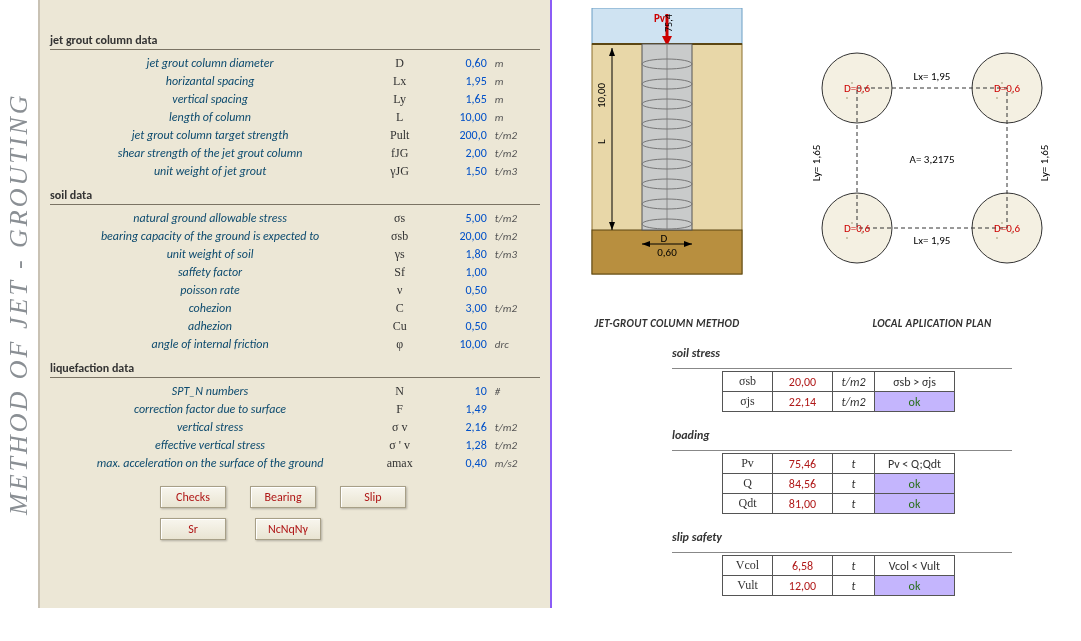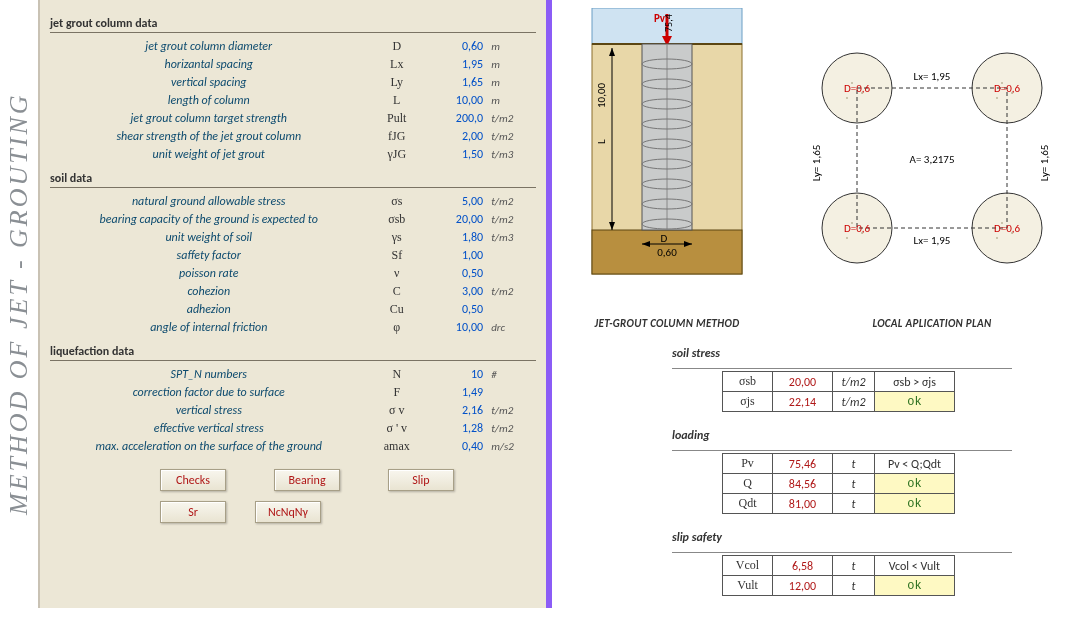--- a/index.html
+++ b/index.html
@@ -20,22 +20,22 @@
     letter-spacing: 3px;
     color: #8a8f94;
     font-family: "Times New Roman", serif;
     padding: 18px 4px;
     text-align: center;
     border-left: 2px solid #c9c2b4;
   }
   .left-panel {
     width: 512px;
     background: #ece7d6;
-    padding: 8px 10px 12px 10px;
-    border-right: 6px solid #8b5cf6;
+    padding: 25px 10px 12px 10px;
+    border-right: 2px solid #8b5cf6;
   }
   .right-panel {
     flex: 1;
     background: #fff;
     padding: 8px 12px 12px 20px;
   }
   .section-title {
     font-weight: bold;
     border-bottom: 1px solid #7a7364;
     margin: 8px 0 4px 0;
@@ -49,21 +49,21 @@
   table.data td {
     padding: 1px 4px;
     vertical-align: middle;
     height: 18px;
   }
   .lbl { text-align: center; font-style: italic; width: 260px; color: #0c4a6e; }
   .sym { text-align: center; width: 48px; font-family: "Times New Roman", serif; }
   .val { text-align: right; width: 50px; color: #0050c8; }
   .unit { text-align: left; width: 40px; font-style: italic; color: #555; font-size: 11px;}
 
-  .btn-row { margin-top: 14px; display: flex; gap: 48px; padding-left: 110px; }
+  .btn-row { margin-top: 14px; display: flex; gap: 24px; padding-left: 110px; }
   .btn-row2 { margin-top: 10px; display: flex; gap: 29px; padding-left: 110px; }
   .btn {
     display: inline-block;
     min-width: 66px;
     padding: 3px 10px;
     text-align: center;
     background: linear-gradient(#f8f6ee,#e9e4d2);
     border: 1px solid #a79f87;
     box-shadow: 1px 1px 0 #fff inset, 1px 1px 2px rgba(0,0,0,.25);
     color: #b01818;
@@ -86,21 +86,21 @@
     border: 1px solid #555;
     height: 20px;
     padding: 0 6px;
     font-size: 12px;
     text-align: center;
   }
   .csym { width: 50px; font-family: "Times New Roman", serif;}
   .cval { width: 60px; text-align: right; color: #b01818;}
   .cunit { width: 42px; text-align: left; font-style: italic;}
   .ccond { width: 80px; }
-  .ok { background: #fef9c3; color: #2a6f1e; font-family: Liberation Mono, monospace; }
+  .ok { background: #c4b5fd; color: #2a6f1e; }
 </style>
 </head>
 <body>
 
 <div class="page">
   <div class="side-title">METHOD OF JET - GROUTING</div>
 
   <div class="left-panel">
 
     <div class="section-title">jet grout column data</div>

